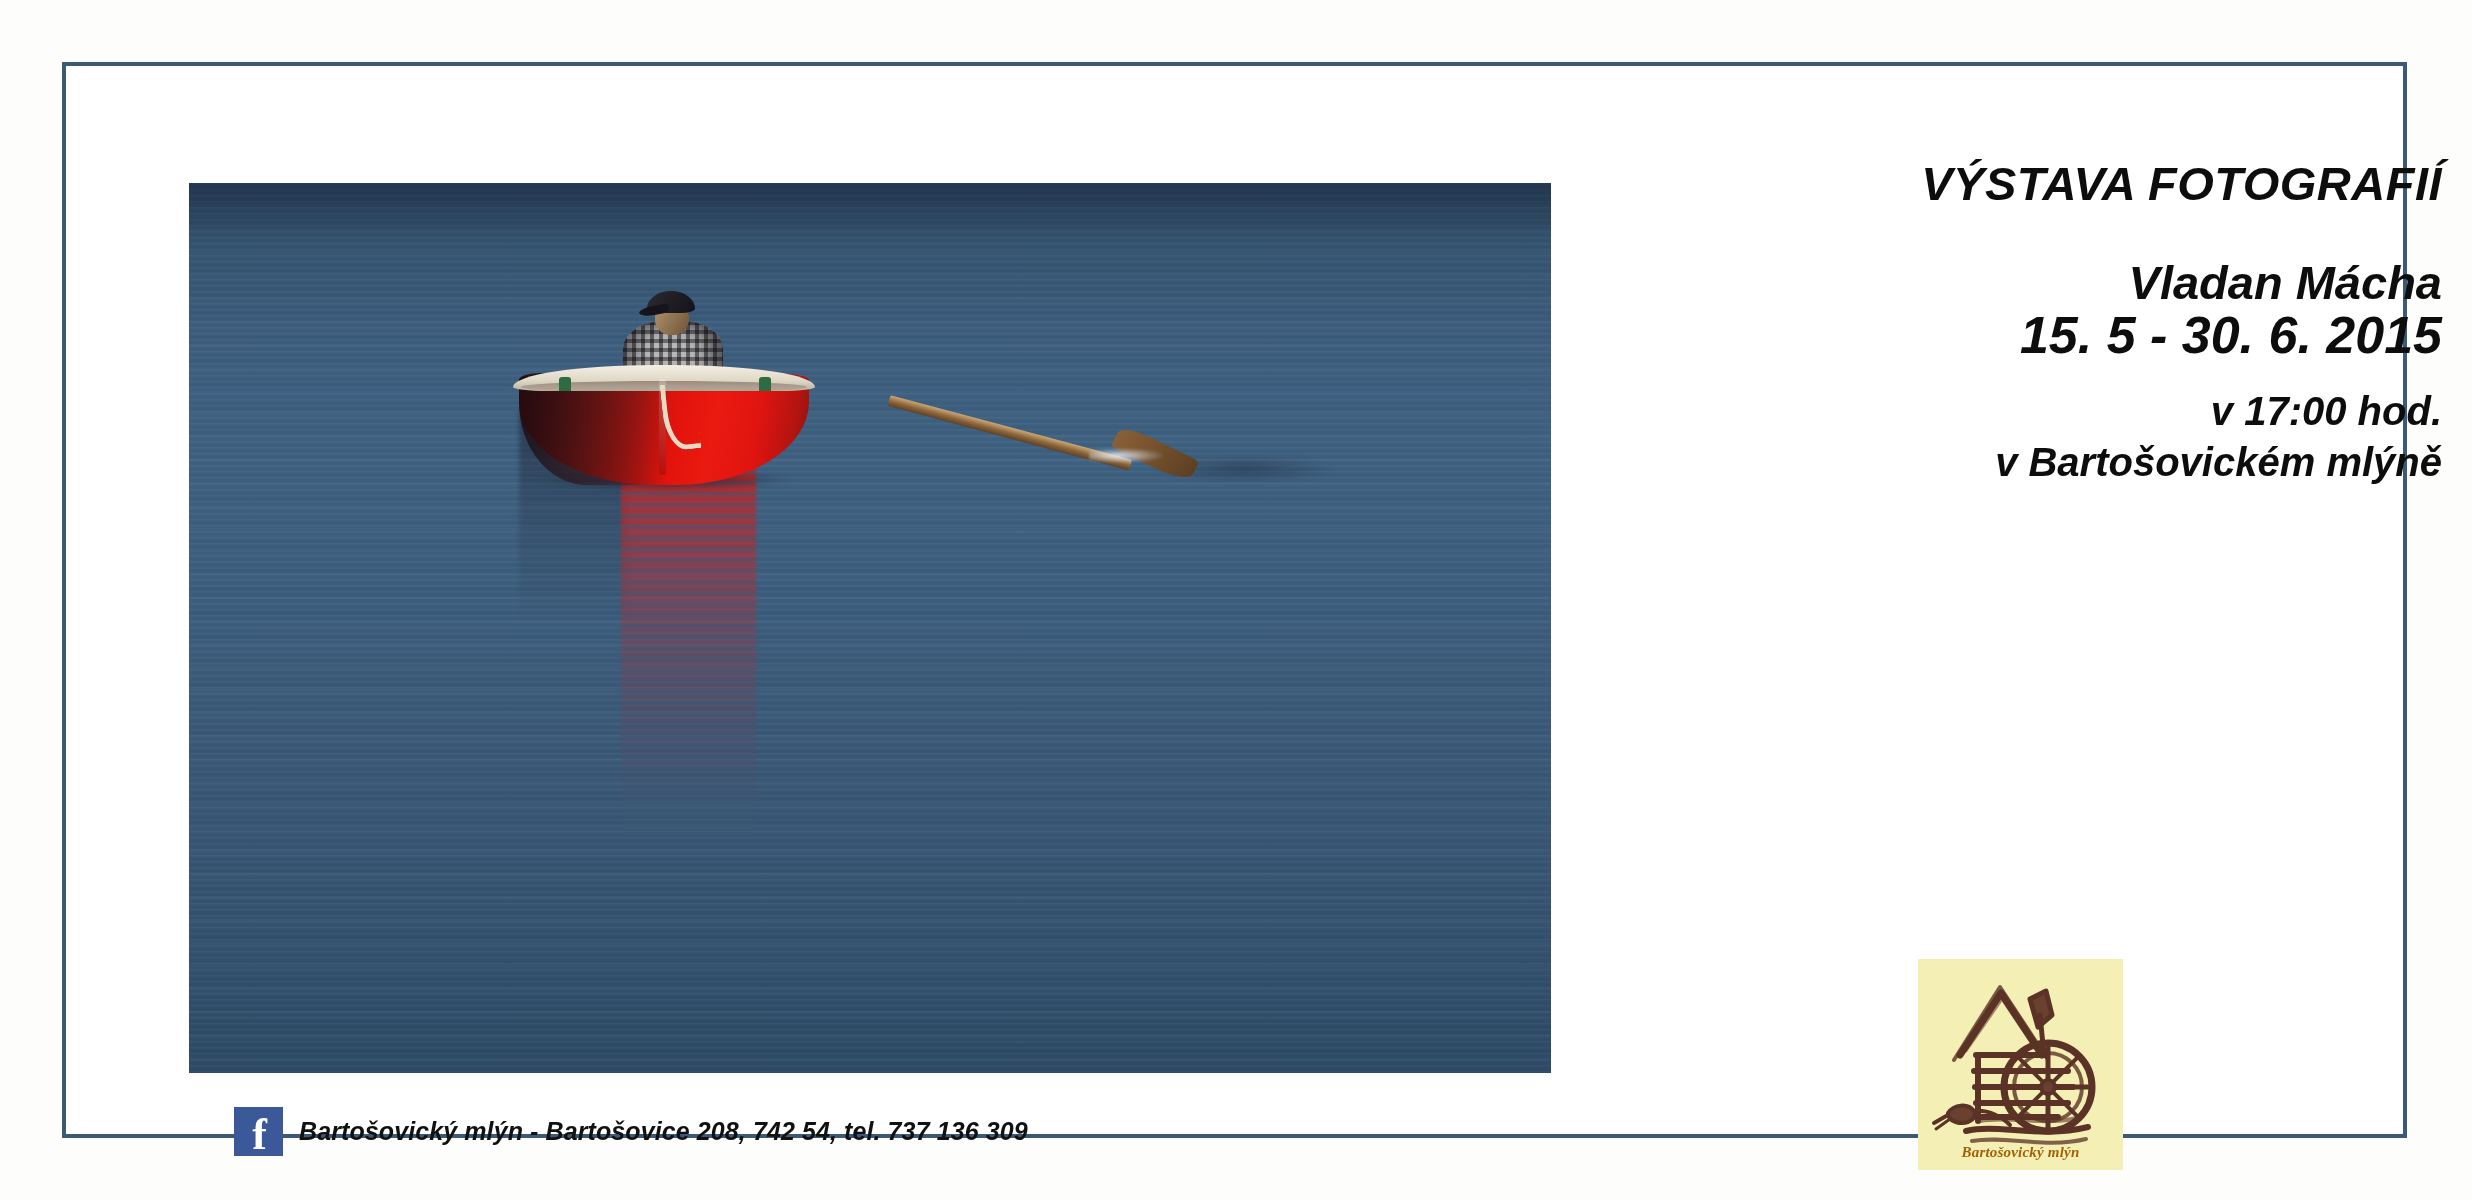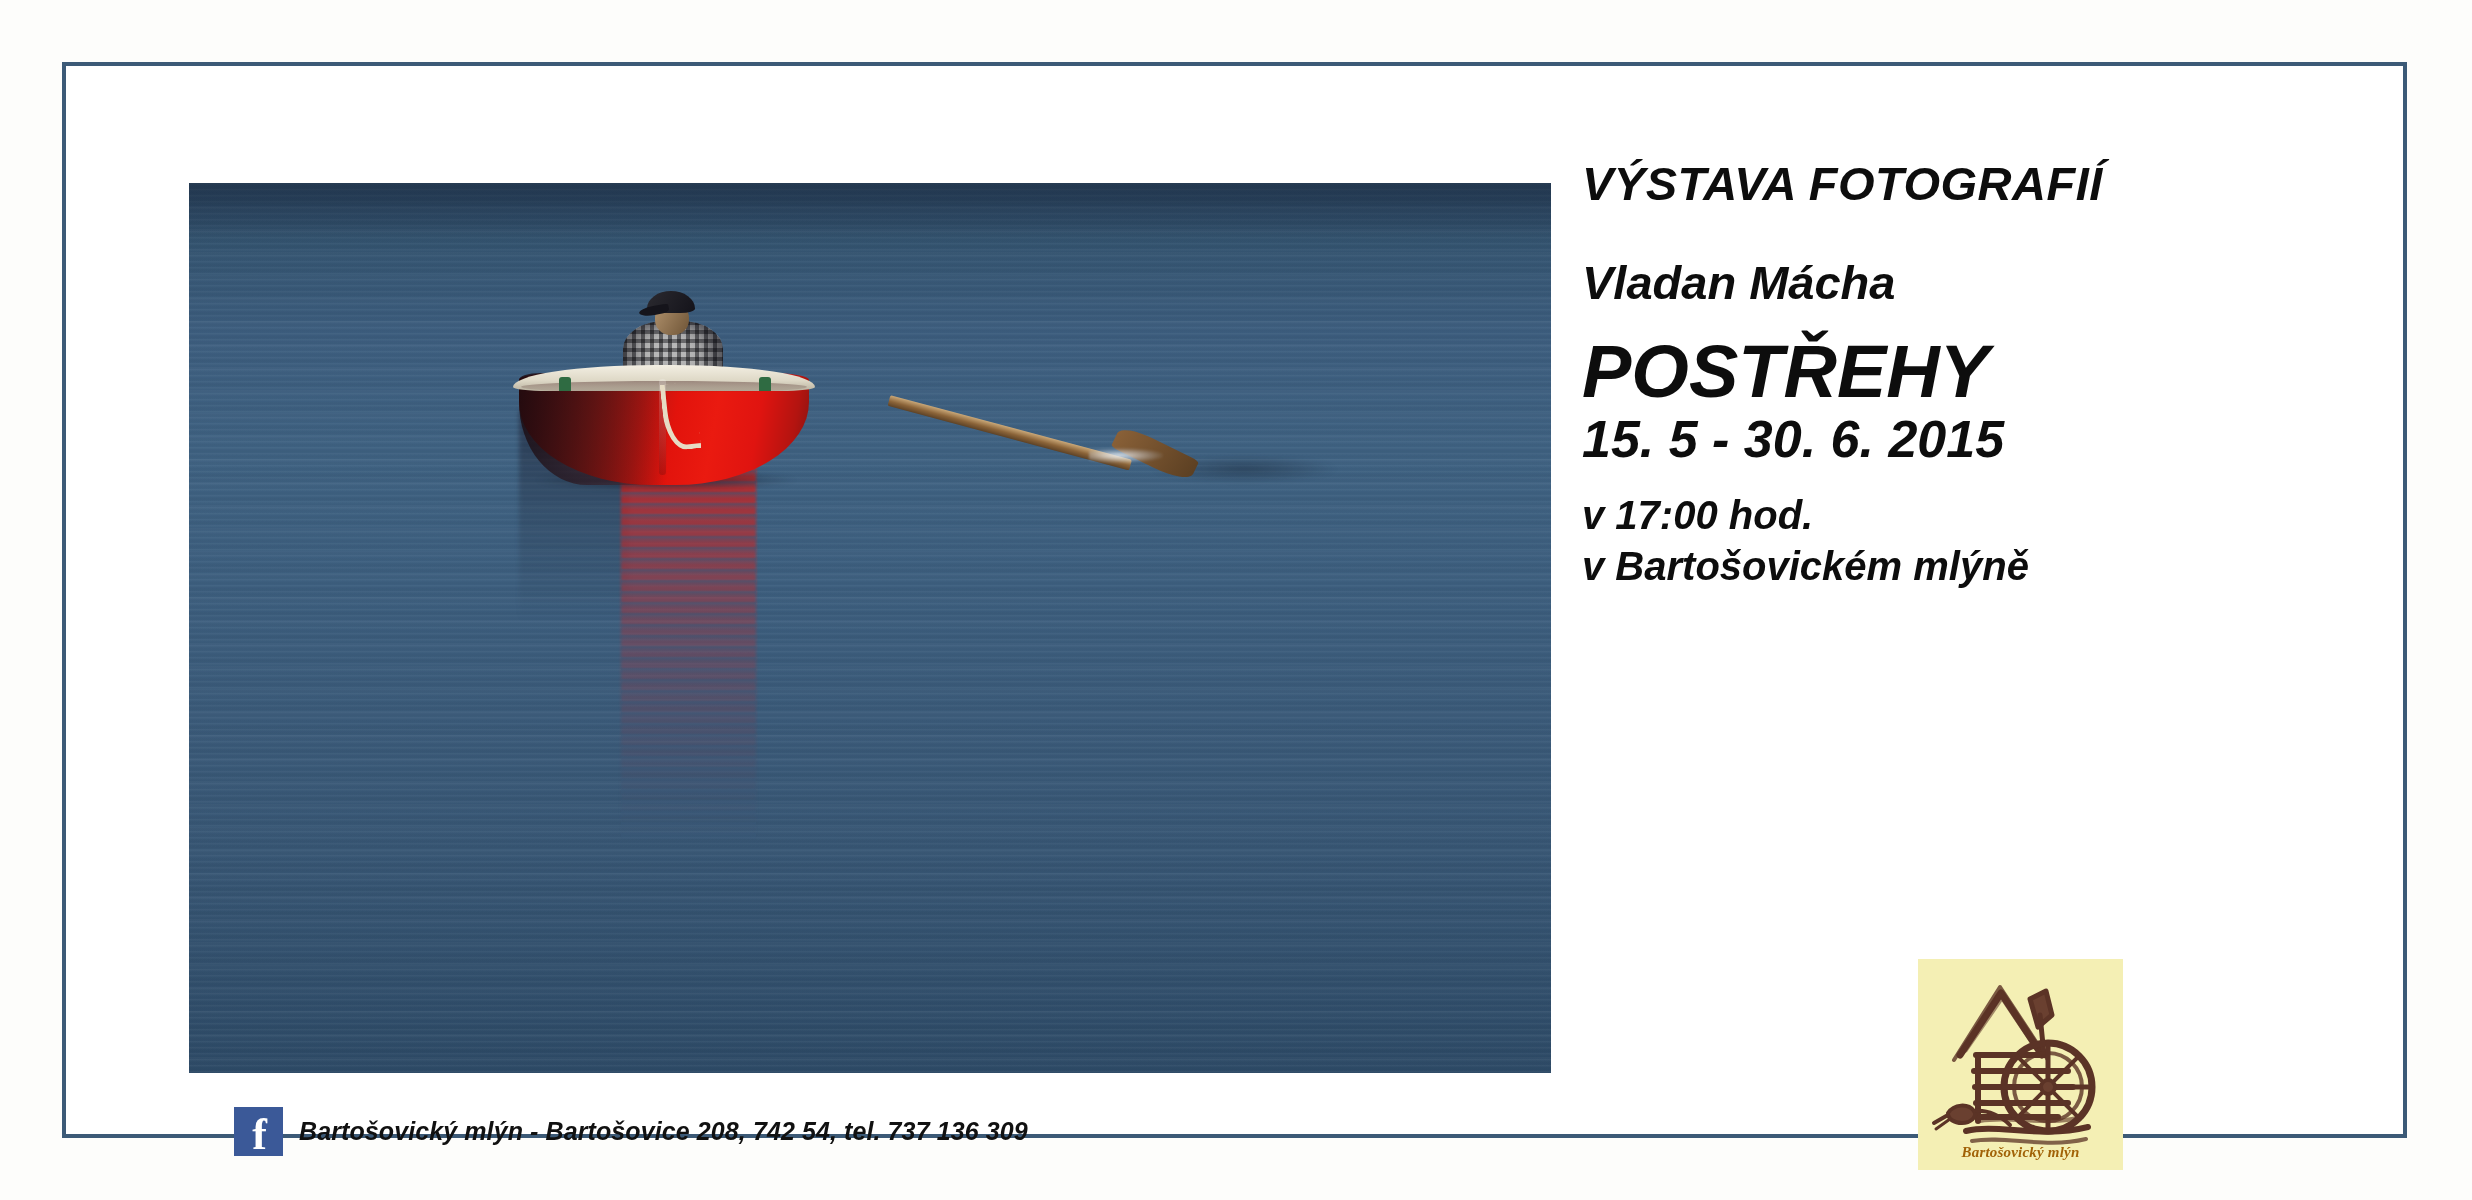--- a/index.html
+++ b/index.html
@@ -338,21 +338,21 @@
     white-space: nowrap;
     letter-spacing: .1px;
   }
 
   
   #right-col {
     position: absolute;
     left: 1516px;
     top: 92px;
     width: 860px;
-    text-align: left;
+    text-align: right;
     color: #0d0d0d;
   }
   .l-kicker {
     font-size: 47px;
     font-weight: bold;
     font-style: italic;
     letter-spacing: .5px;
     line-height: 1.1;
   }
   .l-artist {
@@ -456,21 +456,20 @@
     <div id="fb-line">
       <div id="fb-icon">
         <span class="f">f</span>
       </div>
       <div id="fb-text">Bartošovický mlýn - Bartošovice 208, 742 54, tel. 737 136 309</div>
     </div>
 
     <div id="right-col">
       <div class="l-kicker">VÝSTAVA FOTOGRAFIÍ</div>
       <div class="l-artist">Vladan Mácha</div>
-      <div class="l-exhibition">POSTŘEHY</div>
       <div class="l-dates">15. 5 - 30. 6. 2015</div>
       <div class="l-opening">
         <div>v 17:00 hod.</div>
         <div>v Bartošovickém mlýně</div>
       </div>
     </div>
 
     <div id="logo">
       <svg width="205" height="200" viewBox="0 0 205 200">
         <g stroke="#5b3326" fill="none" stroke-linecap="round" stroke-linejoin="round">

